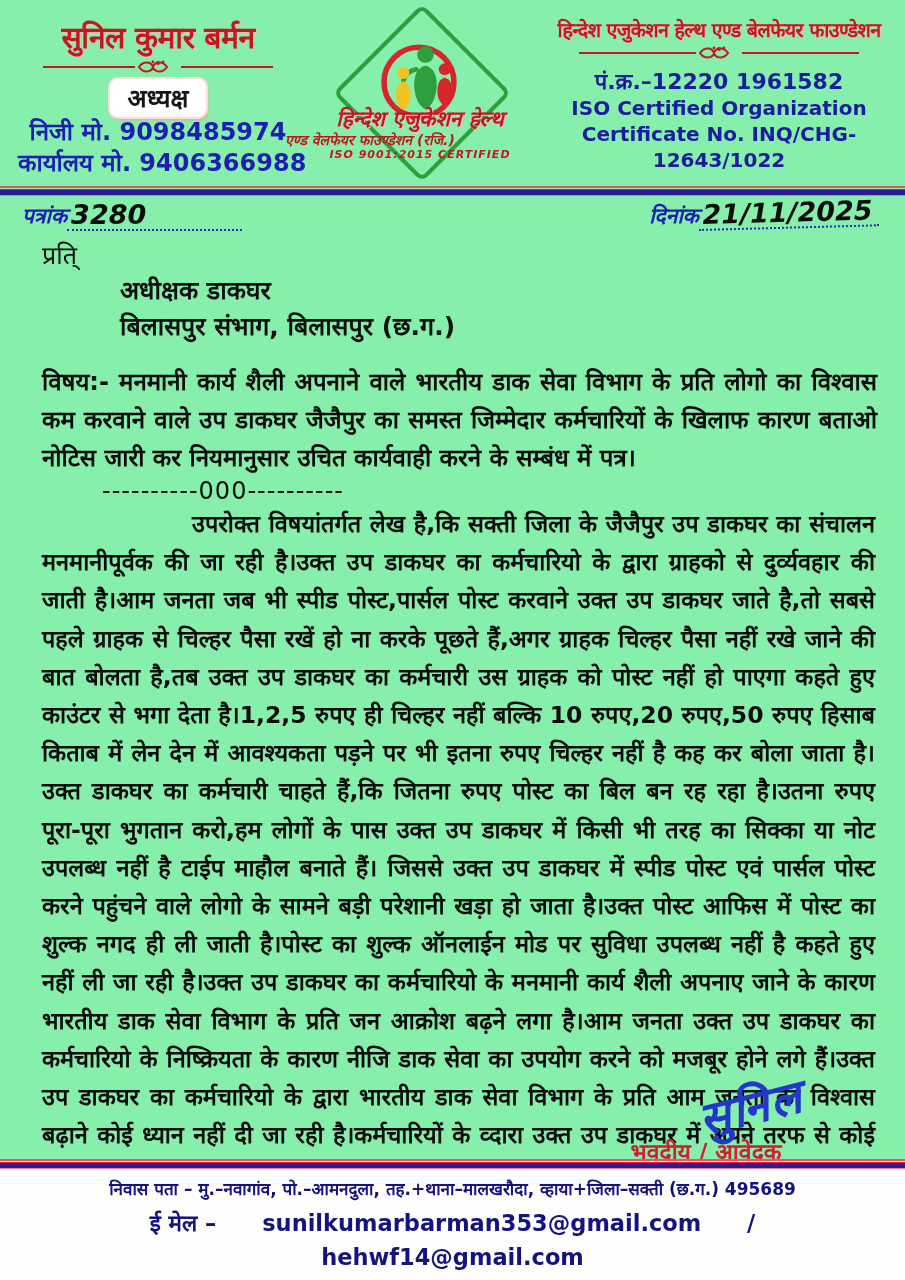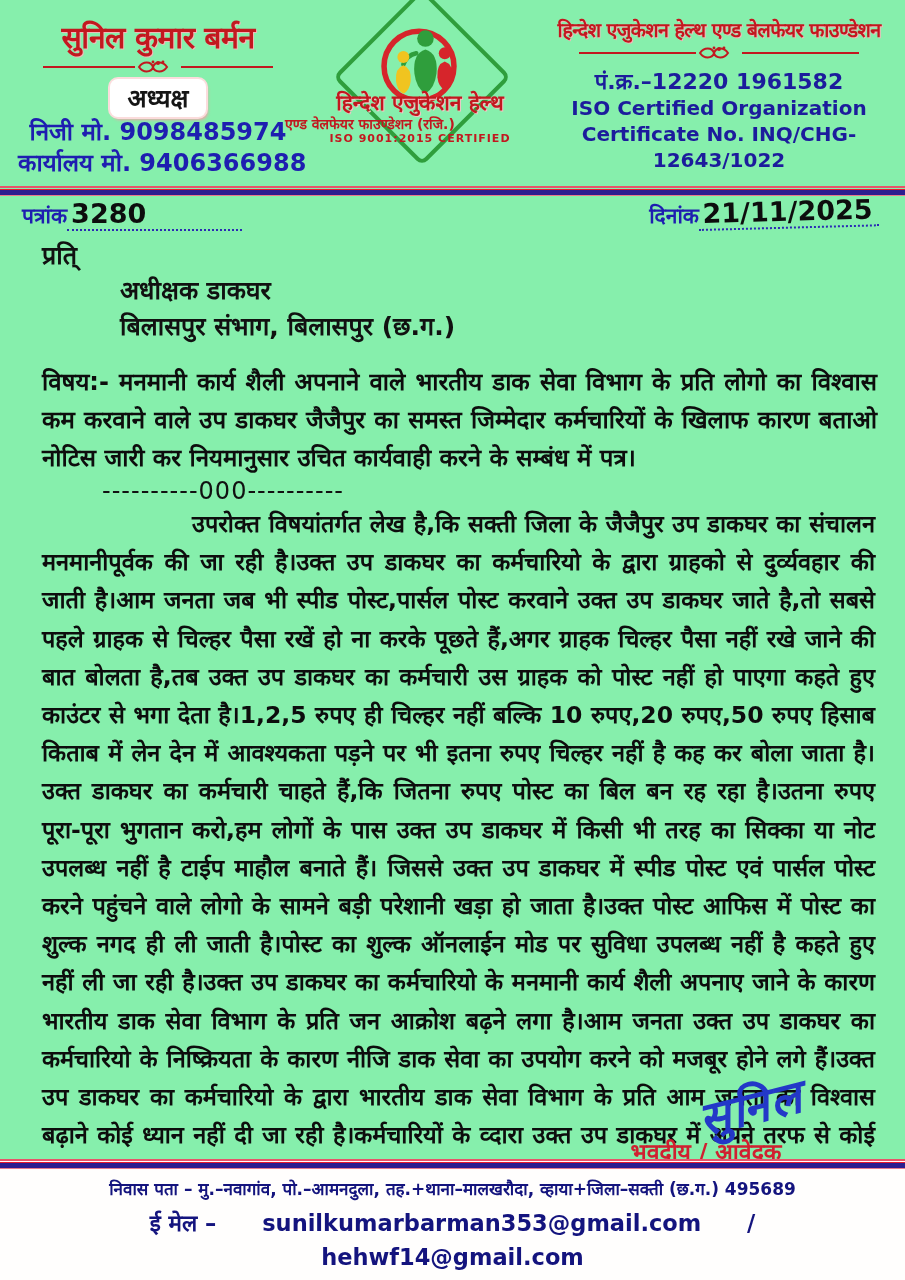--- a/index.html
+++ b/index.html
@@ -22,21 +22,21 @@
   .flourish{display:block;margin:2px auto 0;}
   .badge{
     display:inline-block;margin-top:4px;padding:1px 18px 3px;
     background:#fff;border-radius:8px;
     box-shadow:0 0 0 2px #fbdcdc,2px 3px 3px #e9a7a7;
     font-size:25px;font-weight:bold;color:#151515;
   }
   .hdr-phone{font-size:24px;font-weight:bold;color:#1e1eb0;line-height:31px;white-space:nowrap;}
   .hdr-phone:first-of-type{margin-top:8px;}
 
-  .hdr-center{position:absolute;left:295px;top:0;width:250px;height:184px;}
+  .hdr-center{position:absolute;left:295px;top:16px;width:250px;height:184px;font-style:italic;}
   .diamond{
     position:absolute;left:64px;top:14px;width:118px;height:118px;
     border:4px solid #2f9e3c;border-radius:8px;transform:rotate(45deg);
     background:transparent;
   }
   .logo-svg{position:absolute;left:78px;top:22px;}
   .logo-l1{position:absolute;left:-10px;top:88px;width:270px;text-align:center;
     font-size:21px;font-weight:bold;color:#c2181f;white-space:nowrap;
     text-shadow:1px 1px 0 #f2c5c5;}
   .logo-l2{position:absolute;left:-10px;top:114px;width:270px;text-align:left;
@@ -52,32 +52,32 @@
   .hdr-reg{font-size:22px;font-weight:bold;color:#1c1c9c;margin-top:4px;}
   .hdr-iso{font-size:20px;font-weight:bold;color:#1c1c9c;line-height:26px;}
   .hdr-cert{font-size:20px;font-weight:bold;color:#1c1c9c;line-height:26px;}
 
   .rule{height:9px;position:relative;margin-top:2px;}
   .rule .r1{height:2px;background:#e8546a;}
   .rule .r2{height:5px;background:#2c1d8f;border-top:1px solid #e8192d;border-bottom:1px solid #e87a8a;margin-top:1px;}
 
   
   .meta{display:flex;justify-content:space-between;align-items:flex-end;padding:6px 26px 0 22px;}
-  .meta-item{display:flex;}
+  .meta-item{display:flex;align-items:flex-end;font-style:italic;}
   .meta-label{font-size:21px;font-weight:bold;color:#1e1eb0;padding-bottom:2px;}
   .meta-value{
     display:inline-block;min-width:165px;text-align:left;
     border-bottom:2px dotted #2a2ab4;
     font-size:27px;font-weight:bold;color:#0d0d0d;line-height:26px;padding:0 6px 1px 4px;
   }
   .meta-item.right .meta-value{transform:rotate(-1.5deg);transform-origin:left bottom;min-width:150px;}
 
   
   .recipient{margin:8px 0 0 42px;}
-  .to-label{font-size:25px;font-weight:bold;line-height:34px;}
+  .to-label{font-size:25px;font-weight:normal;line-height:34px;}
   .rcpt-line{font-size:25px;font-weight:bold;line-height:36px;margin-left:78px;}
 
   .subject{
     margin:18px 28px 0 42px;font-size:24px;font-weight:bold;line-height:38px;
     text-align:justify;color:#0d0d0d;
   }
   .zeros{margin:0 0 0 102px;font-size:24px;font-weight:normal;letter-spacing:1px;}
 
   .body-text{margin:0 30px 0 42px;font-size:23.5px;font-weight:bold;line-height:38.2px;
     text-align:justify;color:#0d0d0d;}

